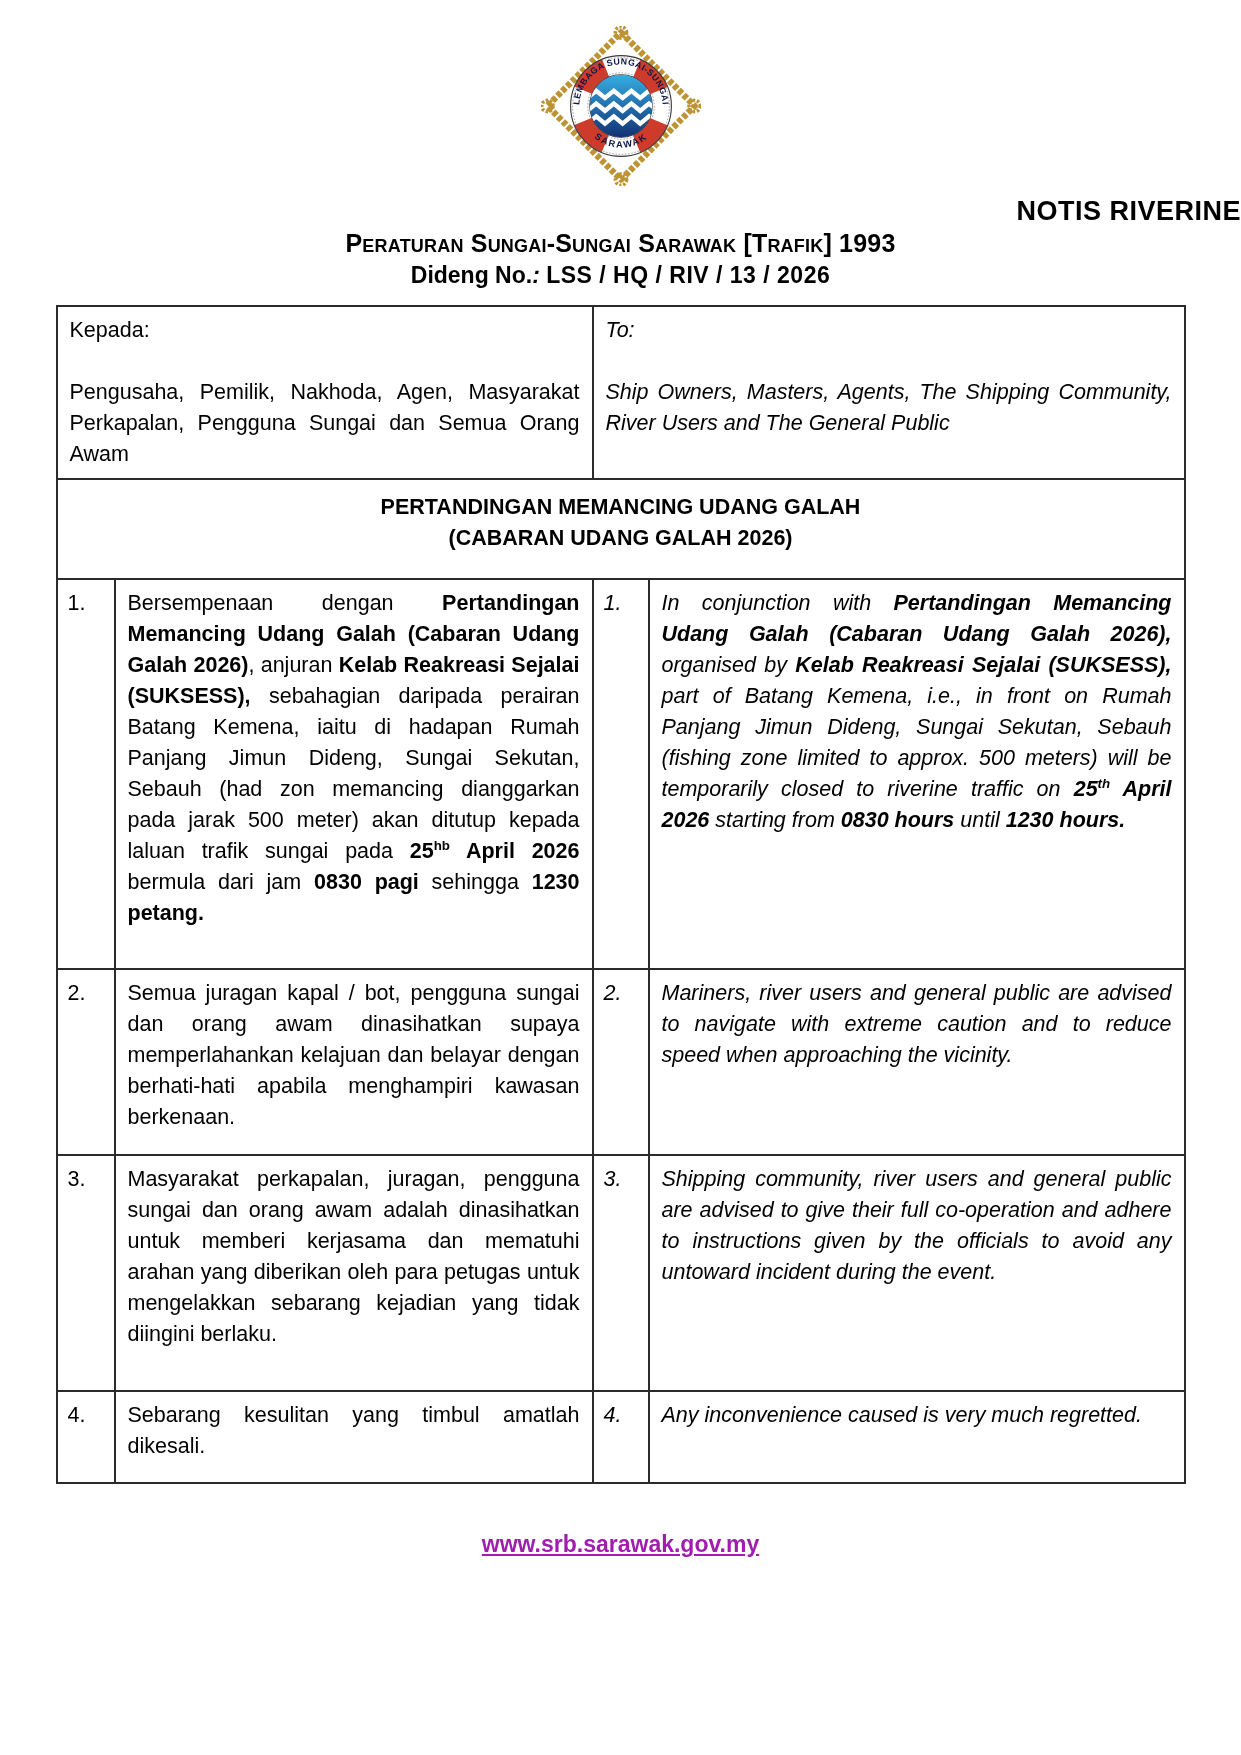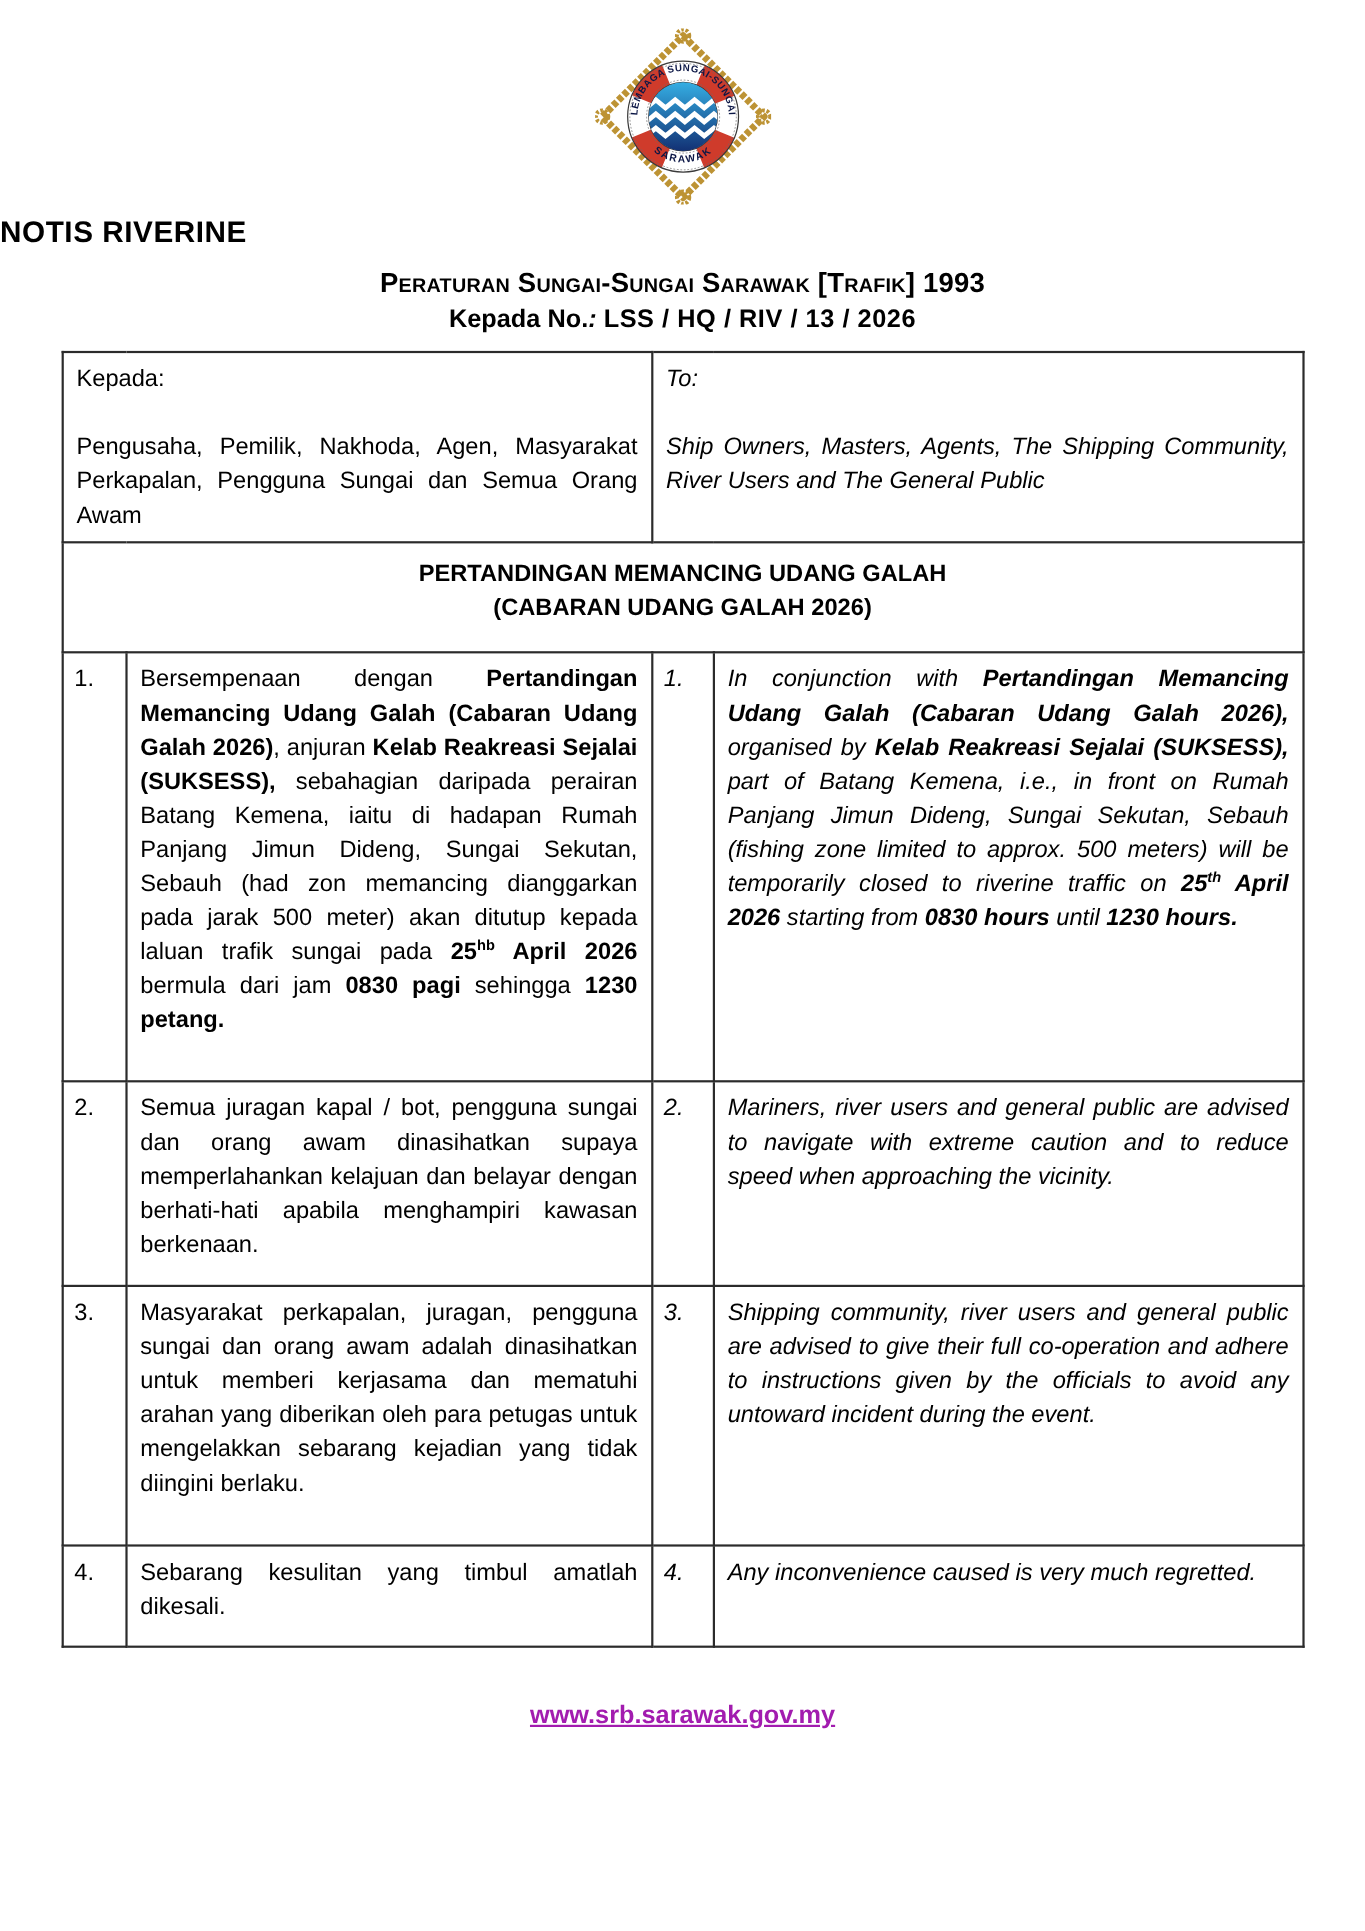--- a/index.html
+++ b/index.html
@@ -7,26 +7,26 @@
     width:1241px; height:1755px;
     font-family:"Liberation Sans","DejaVu Sans",sans-serif;
     color:#000;
     position:relative;
   }
   .page { padding-top:26px; }
 
   
   .logo-wrap { width:160px; height:160px; margin:0 auto; }
   .doc-title {
-    text-align:left; font-weight:bold; font-size:27px; margin-top:10px;
+    text-align:right; font-weight:bold; font-size:27px; margin-top:10px;
     letter-spacing:0.5px;
   }
   .doc-subtitle {
     text-align:center; font-weight:bold; font-size:25px;
-    font-variant:small-caps; letter-spacing:0.2px; margin-top:16px;
+    font-variant:small-caps; letter-spacing:0.2px; margin-top:2px;
   }
   .notice-line { text-align:center; font-size:23px; font-weight:bold; margin-top:4px; }
   .notice-label { color:#000; }
   .notice-sep { font-style:italic; }
   .notice-value { letter-spacing:0.5px; }
 
   
   table.notice {
     width:1128px; margin:16px auto 0; border-collapse:collapse; table-layout:fixed;
   }
@@ -101,21 +101,21 @@
       </text>
       <text font-size="11.5" font-weight="bold" fill="#0c1746" letter-spacing="2" font-family="Liberation Sans, DejaVu Sans, sans-serif">
         <textPath href="#botArc" startOffset="50%" text-anchor="middle">SARAWAK</textPath>
       </text>
     </svg>
   </div>
 
   <div class="doc-title">NOTIS RIVERINE</div>
   <div class="doc-subtitle">Peraturan Sungai-Sungai Sarawak [Trafik] 1993</div>
   <div class="notice-line">
-    <span class="notice-label">Kepada No.</span><span class="notice-sep">:</span>
+    <span class="notice-label">Dideng No.</span><span class="notice-sep">:</span>
     <span class="notice-value" style="color: #000000;">LSS / HQ / RIV / 13 / 2026</span>
   </div>
 
   <table class="notice">
     <colgroup>
       <col class="c-num-l">
         <col class="c-my">
         <col class="c-num-r">
         <col class="c-en">
     </colgroup>

